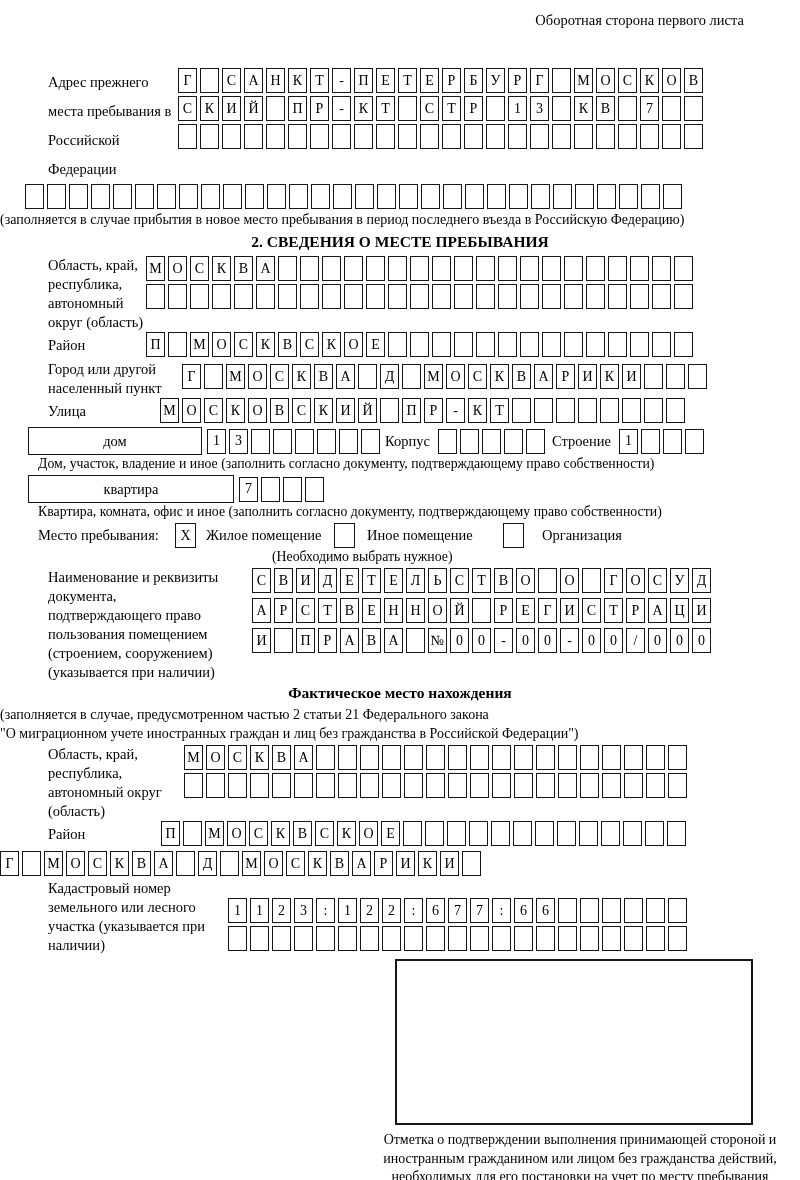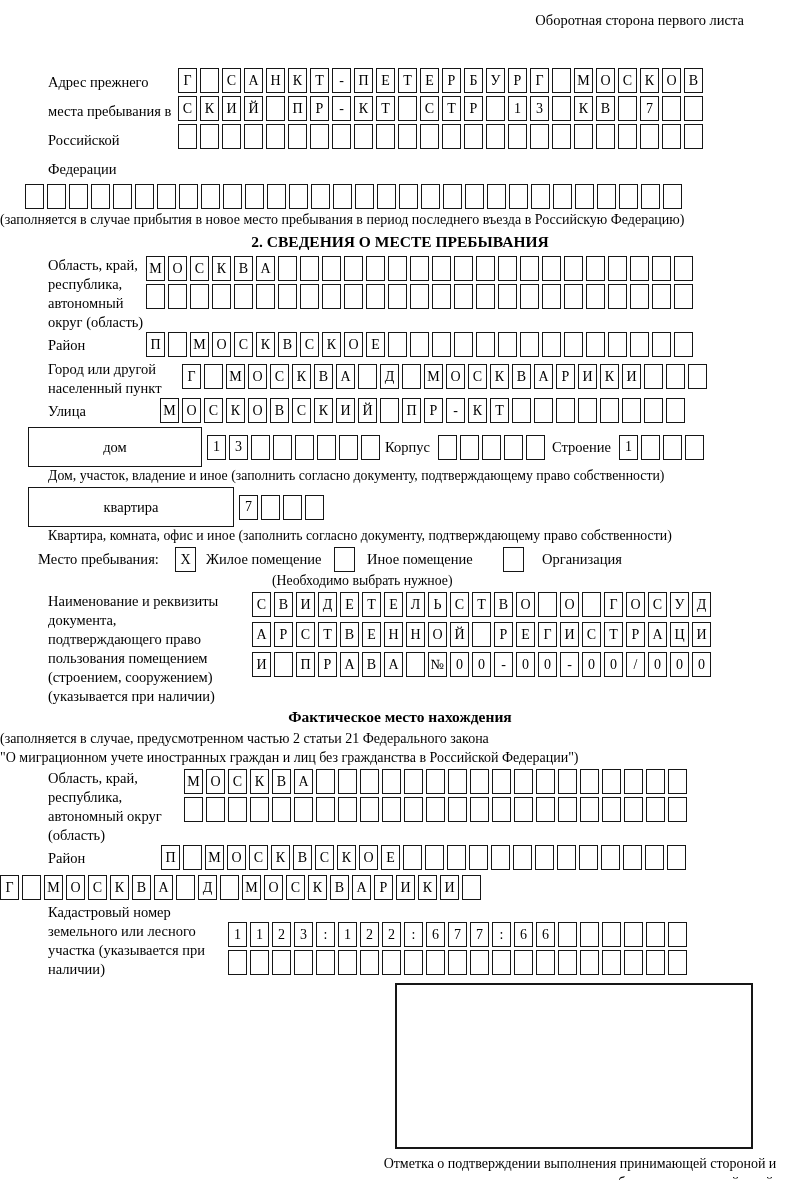--- a/index.html
+++ b/index.html
@@ -16,26 +16,26 @@
   .lbl { font-size:14.5px; line-height:20px; padding-left:48px; flex:0 0 auto; }
   .cellrow { display:flex; margin-bottom:3px; flex:0 0 auto; }
   .cell {
     display:inline-flex; width:19px; height:25px; flex:0 0 auto;
     border:1.6px solid #161616; margin-right:3px;
     align-items:center; justify-content:center;
     font-size:14px; line-height:1;
   }
   .rows-stack { display:flex; flex-direction:column; }
 
-  .wnote { font-size:13.8px; padding-left:48px; margin:1px 0 3px 0; }
+  .wnote { font-size:13.8px; padding-left:38px; margin:1px 0 3px 0; }
   .cnote { font-size:14px; text-align:left; margin:1px 0 3px 0; }
   .title { font-weight:bold; text-align:center; font-size:15.5px; margin:5px 0 5px 0; }
 
   .nbox {
-    border:1.7px solid #161616; height:40px; display:flex; flex:0 0 auto;
+    border:1.7px solid #161616; height:28px; display:flex; flex:0 0 auto;
     align-items:center; justify-content:center; font-size:14.5px; margin-right:5px;
   }
   .inline-lbl { font-size:14.5px; line-height:28px; flex:0 0 auto; }
   .chk {
     width:21px; height:25px; border:1.6px solid #161616; flex:0 0 auto;
     display:inline-flex; align-items:center; justify-content:center; font-size:14px;
   }
   .chkrow { display:flex; align-items:center; margin-top:3px; }
   .chkrow .opt-lbl { font-size:14.5px; }
 

